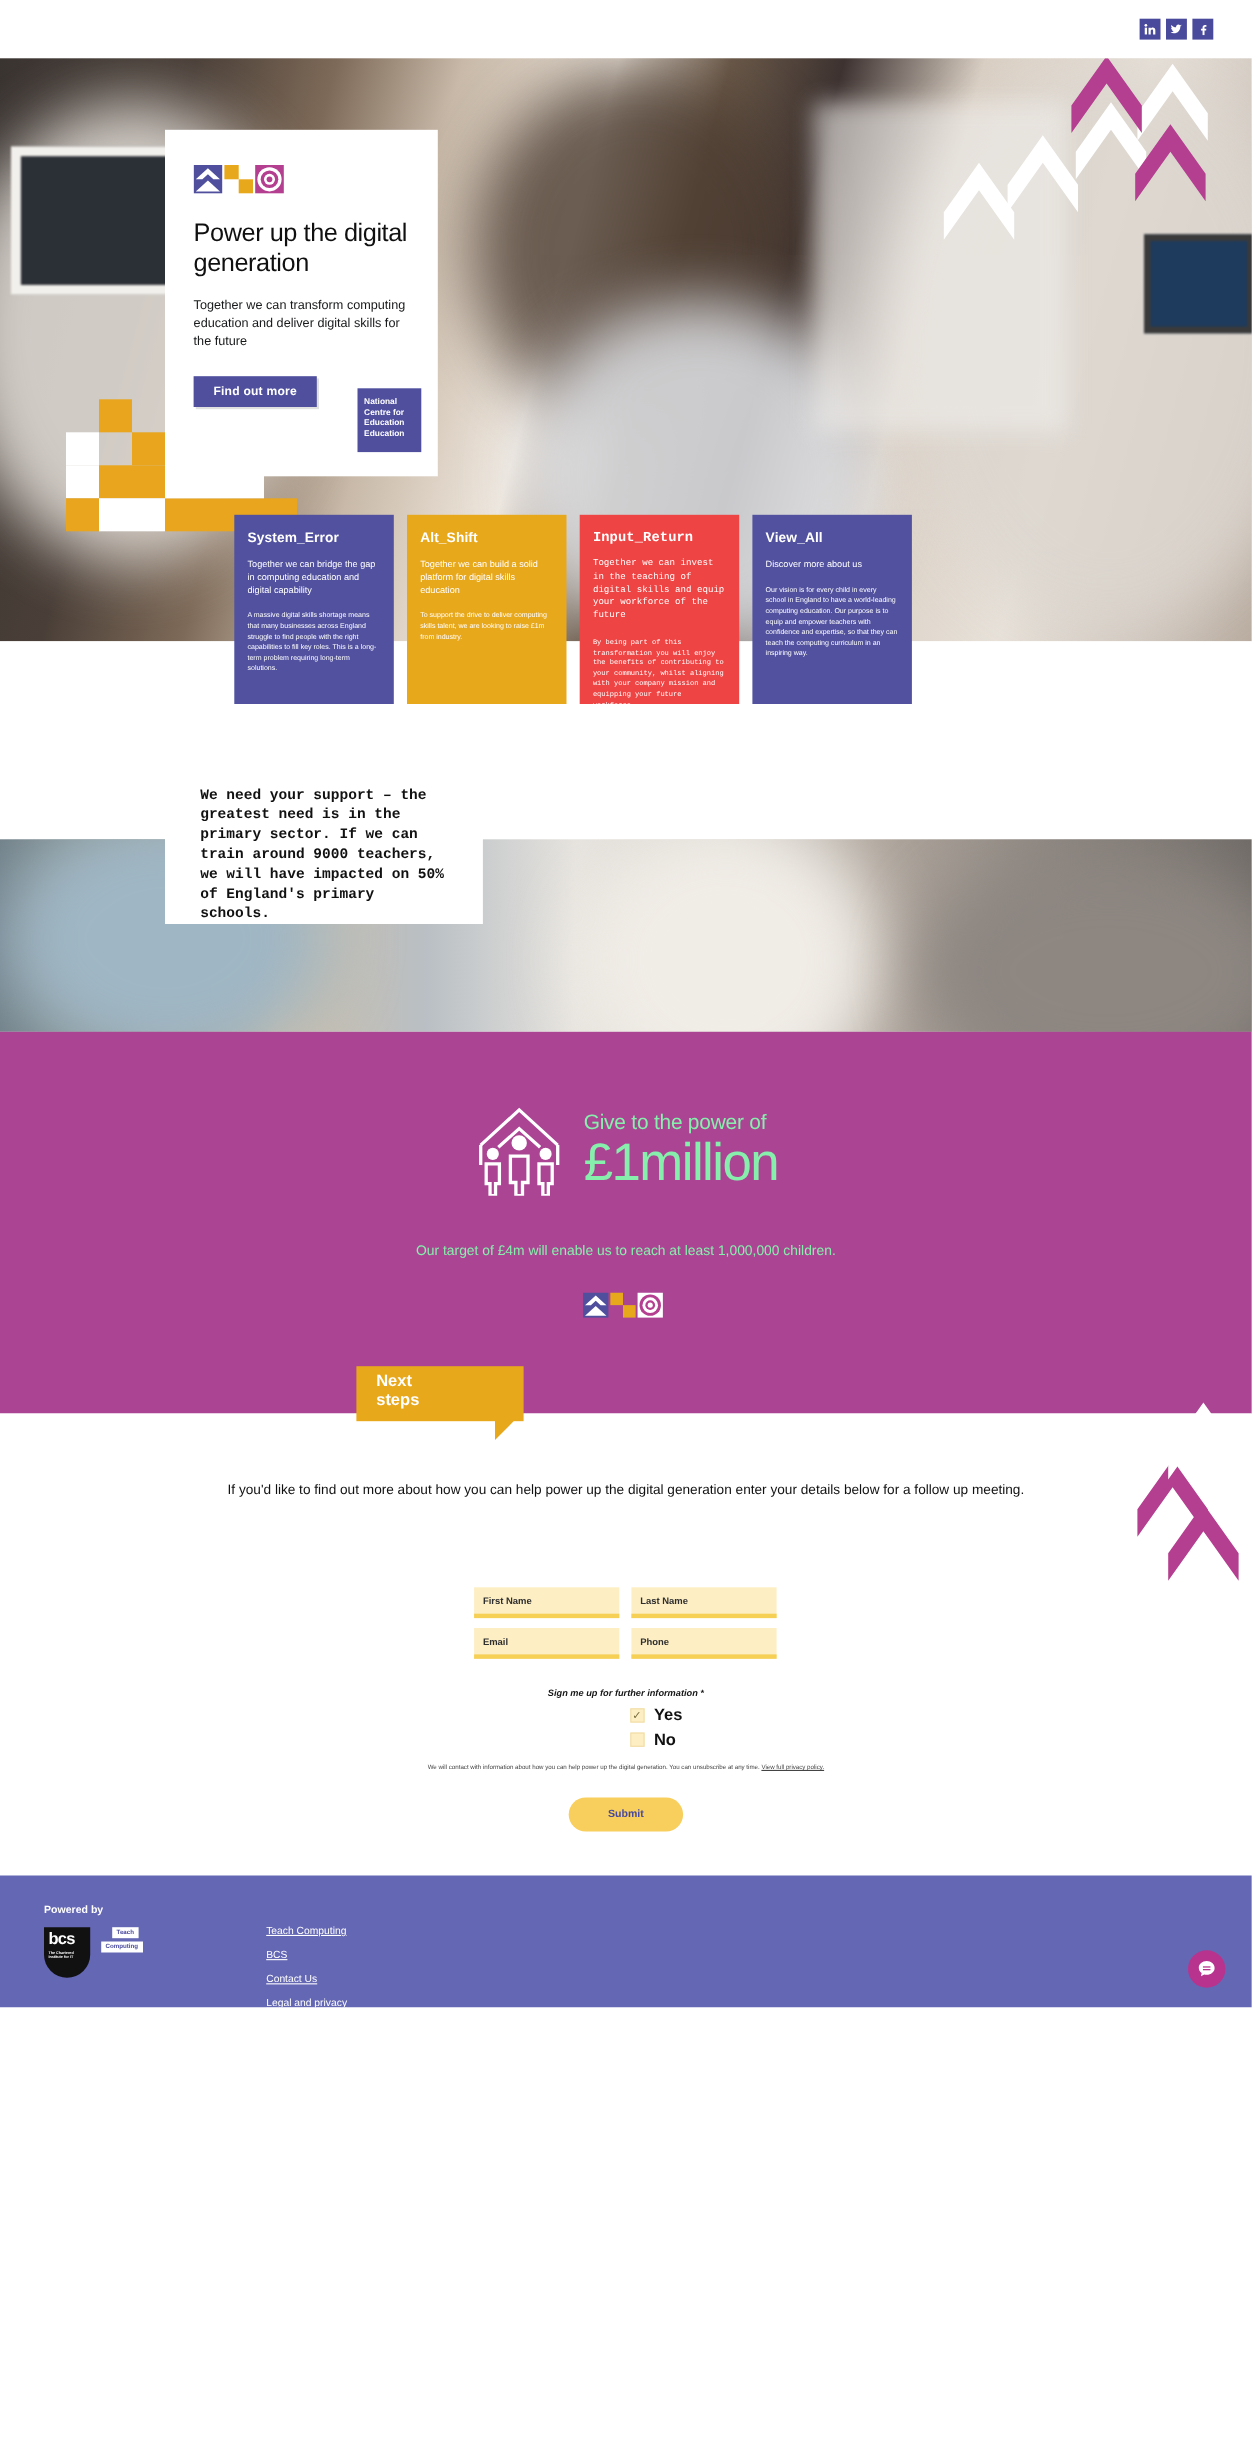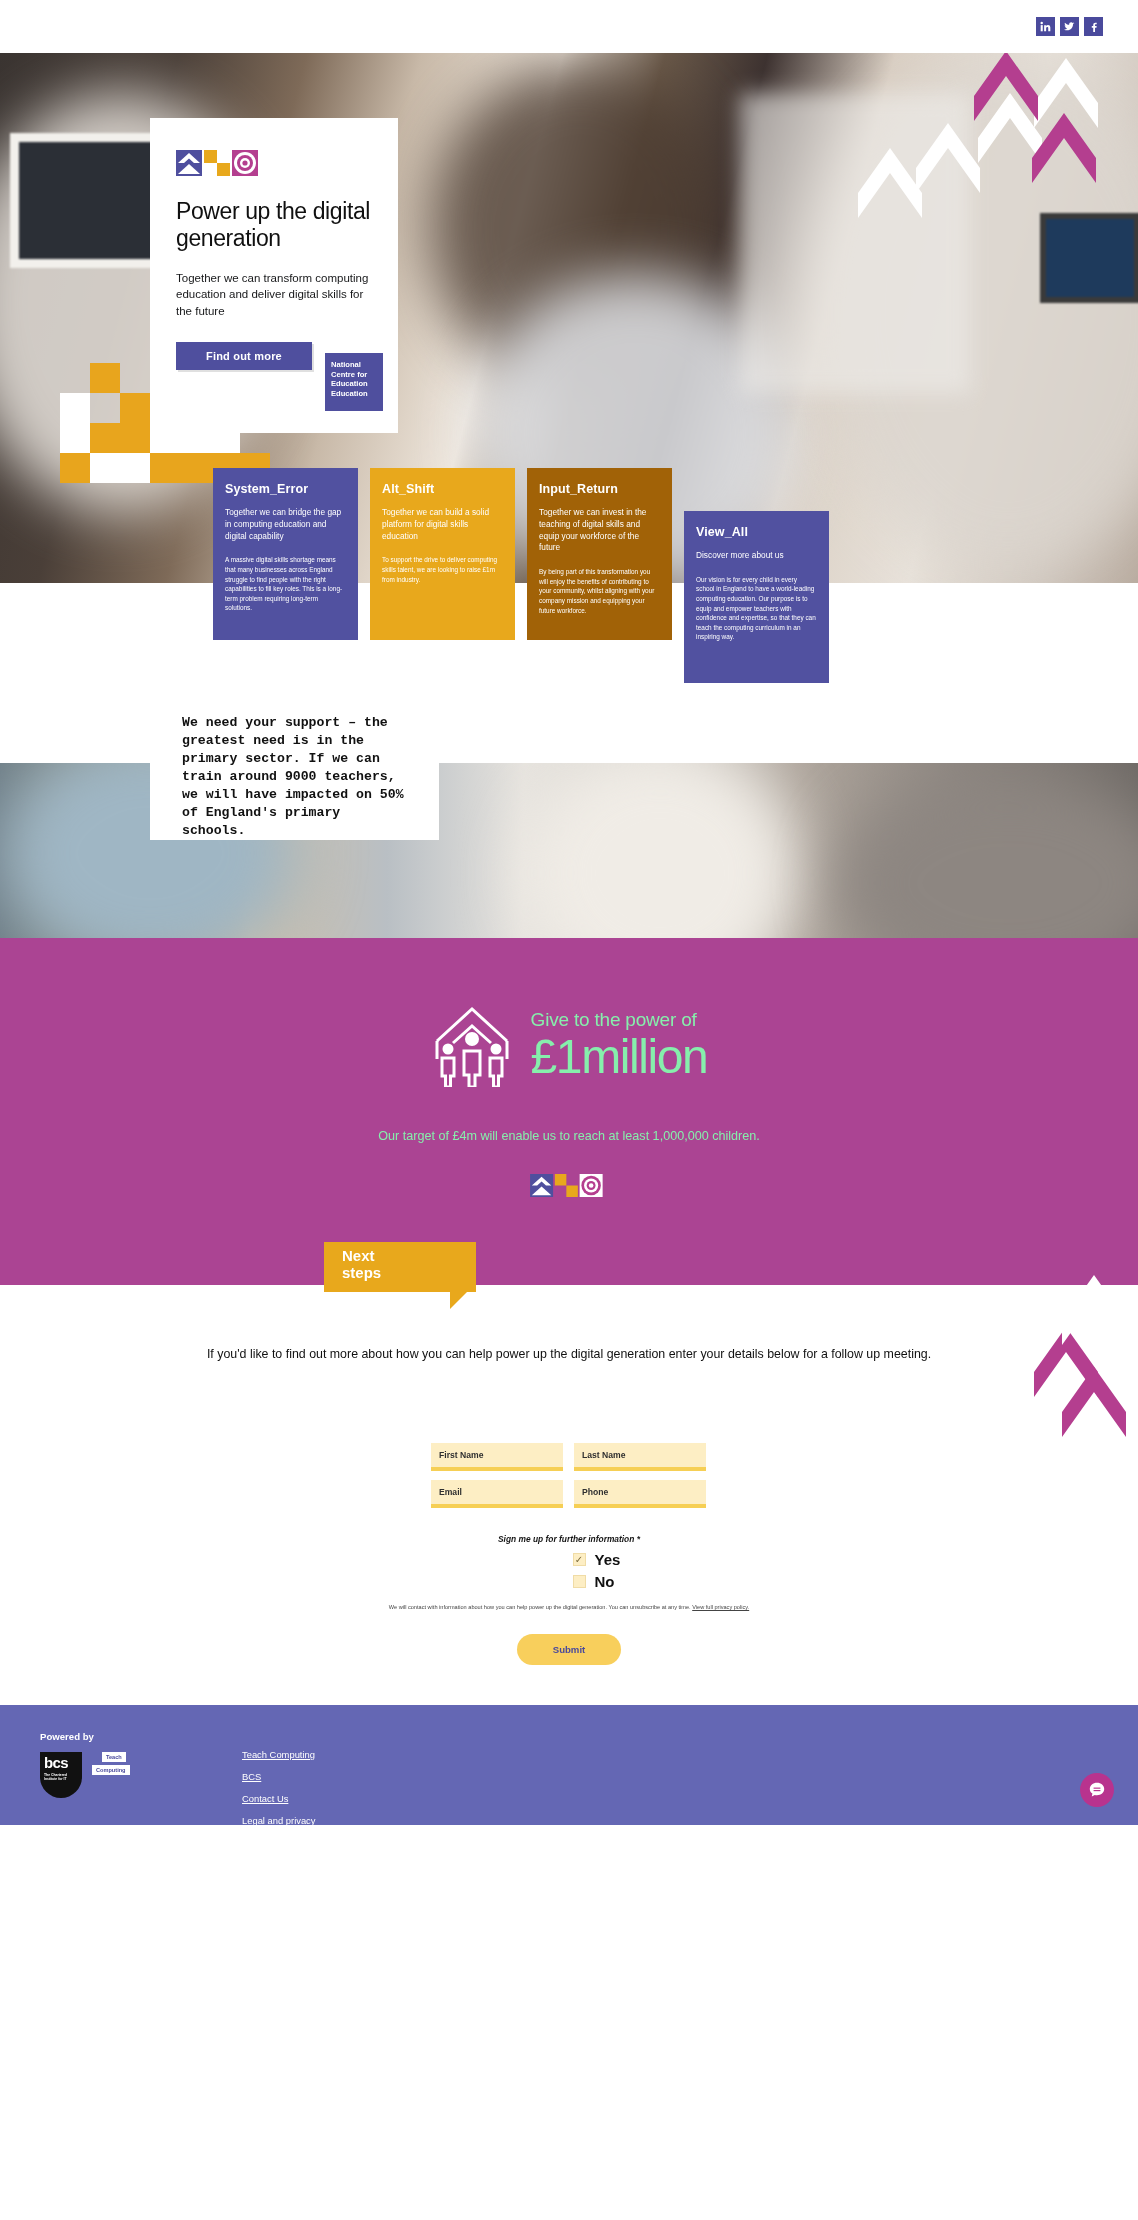--- a/index.html
+++ b/index.html
@@ -84,42 +84,42 @@
   }
   .logo-mark { display: flex; align-items: center; gap: 2px; margin-bottom: 22px; }
   .hero-title {
     font-size: 23px; line-height: 1.17; font-weight: 400; letter-spacing: -0.4px;
     color: #101010; margin-bottom: 18px;
   }
   .hero-sub { font-size: 11.5px; line-height: 1.45; color: #17181a; margin-bottom: 22px; }
   .btn-primary {
     display: inline-block; background: #4f4f9e; color: #ffffff;
     font-size: 11px; font-weight: bold; letter-spacing: .2px;
-    padding: 8px 30px; border: none; cursor: pointer;
+    padding: 8px 18px; border: none; cursor: pointer;
     box-shadow: 2px 2px 0 rgba(0,0,0,.12);
     font-family: "Liberation Sans", sans-serif;
   }
   .ncce-badge {
     position: absolute; left: 325px; top: 300px; width: 58px; height: 58px;
     background: #4f4f9e; color: #ffffff; z-index: 6;
     font-size: 7.6px; font-weight: bold; line-height: 1.26;
     padding: 7px 6px;
   }
 
   
   .cards-wrap { background: #ffffff; padding: 0; position: relative; height: 180px; }
   .cards {
     position: absolute; top: -115px; left: 213px;
     display: flex; gap: 12px;
   }
   .card { width: 145px; padding: 14px 12px 18px 12px; color: #ffffff; }
   .card.purple { background: #5151a0; height: 172px; }
   .card.yellow { background: #e8a81c; height: 172px; }
-  .card.magenta { background: #a16207; height: 172px; }
-  .card.purple2 { background: #5151a0; height: 172px; margin-top: 43px; }
+  .card.magenta { background: #ef4444; height: 172px; font-family: Liberation Mono, monospace; }
+  .card.purple2 { background: #5151a0; height: 172px; }
   .card h3 { font-size: 12.5px; font-weight: bold; margin-bottom: 11px; letter-spacing: .1px; }
   .card .lead { font-size: 8.3px; line-height: 1.42; margin-bottom: 13px; }
   .card .body { font-size: 6.4px; line-height: 1.5; }
 
   
   .support {
     position: relative; height: 175px;
     background:
       linear-gradient(90deg, #6f7e86 0%, #8a8f84 10%, #cdbfa9 22%, #b9bfc4 34%,
        #e6e3de 46%, #d5d2cc 58%, #b0a79e 70%, #8e8781 84%, #6f6a66 100%);

